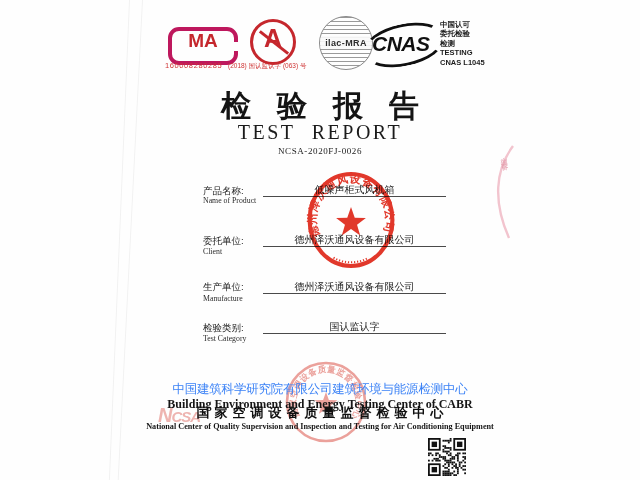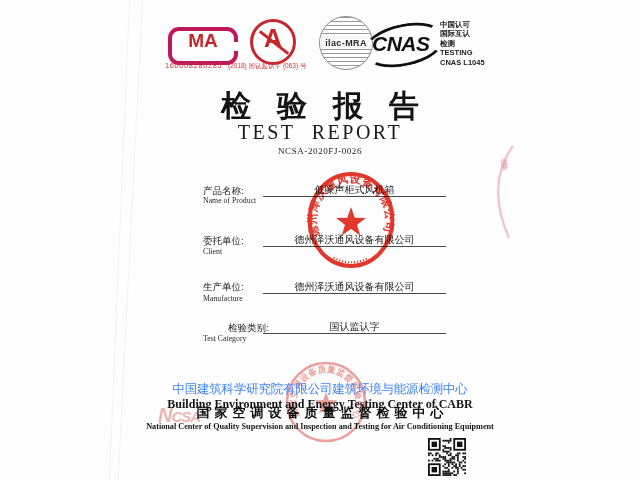--- a/index.html
+++ b/index.html
@@ -86,21 +86,21 @@
   </div>
 
   <div class="abs cnas">
     <span class="cnas-sw1"></span>
     <span class="cnas-sw2"></span>
     <span class="cnas-txt">CNAS</span>
   </div>
 
   <div class="abs accr">
     <div>中国认可</div>
-    <div>国际互认</div>
+    <div>委托检验</div>
     <div>检测</div>
     <div>TESTING</div>
     <div>CNAS L1045</div>
   </div>
 
   <div class="abs title-en">TEST REPORT</div>
   <div class="abs title-zh">检验报告</div>
   <div class="abs report-no">NCSA-2020FJ-0026</div>
 
   <div class="abs fvalue" style="top:183px;">低噪声柜式风机箱</div>
@@ -112,21 +112,21 @@
   <div class="abs flabel" style="top:235px;">委托单位:</div>
   <div class="abs fline" style="top:246px;"></div>
   <div class="abs flabel-en" style="top:247px;">Client</div>
 
   <div class="abs fvalue" style="top:280px;">德州泽沃通风设备有限公司</div>
   <div class="abs flabel" style="top:281px;">生产单位:</div>
   <div class="abs fline" style="top:293px;"></div>
   <div class="abs flabel-en" style="top:294px;">Manufacture</div>
 
   <div class="abs fvalue" style="top:320px;">国认监认字</div>
-  <div class="abs flabel" style="top:322px;margin-left:25px;">检验类别:</div>
+  <div class="abs flabel" style="top:322px;">检验类别:</div>
   <div class="abs fline" style="top:333px;"></div>
   <div class="abs flabel-en" style="top:334px;">Test Category</div>
 
   <svg class="abs seal" style="left:305px;top:170px;opacity:.92;" width="92" height="100" viewBox="0 0 100 108" xmlns="http://www.w3.org/2000/svg" xmlns:xlink="http://www.w3.org/1999/xlink">
     <defs>
       <path id="sealArc1" d="M 17,73 A 38,40 0 1 1 83,73" fill="none"></path>
     </defs>
     <ellipse cx="50" cy="54" rx="45" ry="50" fill="none" stroke="#e02718" stroke-width="4.5"></ellipse>
     <polygon fill="#e02718" points="50,40 54.06,51.42 66.17,51.75 56.56,59.13 59.99,70.75 50,63.9 40.01,70.75 43.44,59.13 33.83,51.75 45.94,51.42"></polygon>
     <text font-size="12" fill="#e02718" font-weight="bold" letter-spacing="1">

